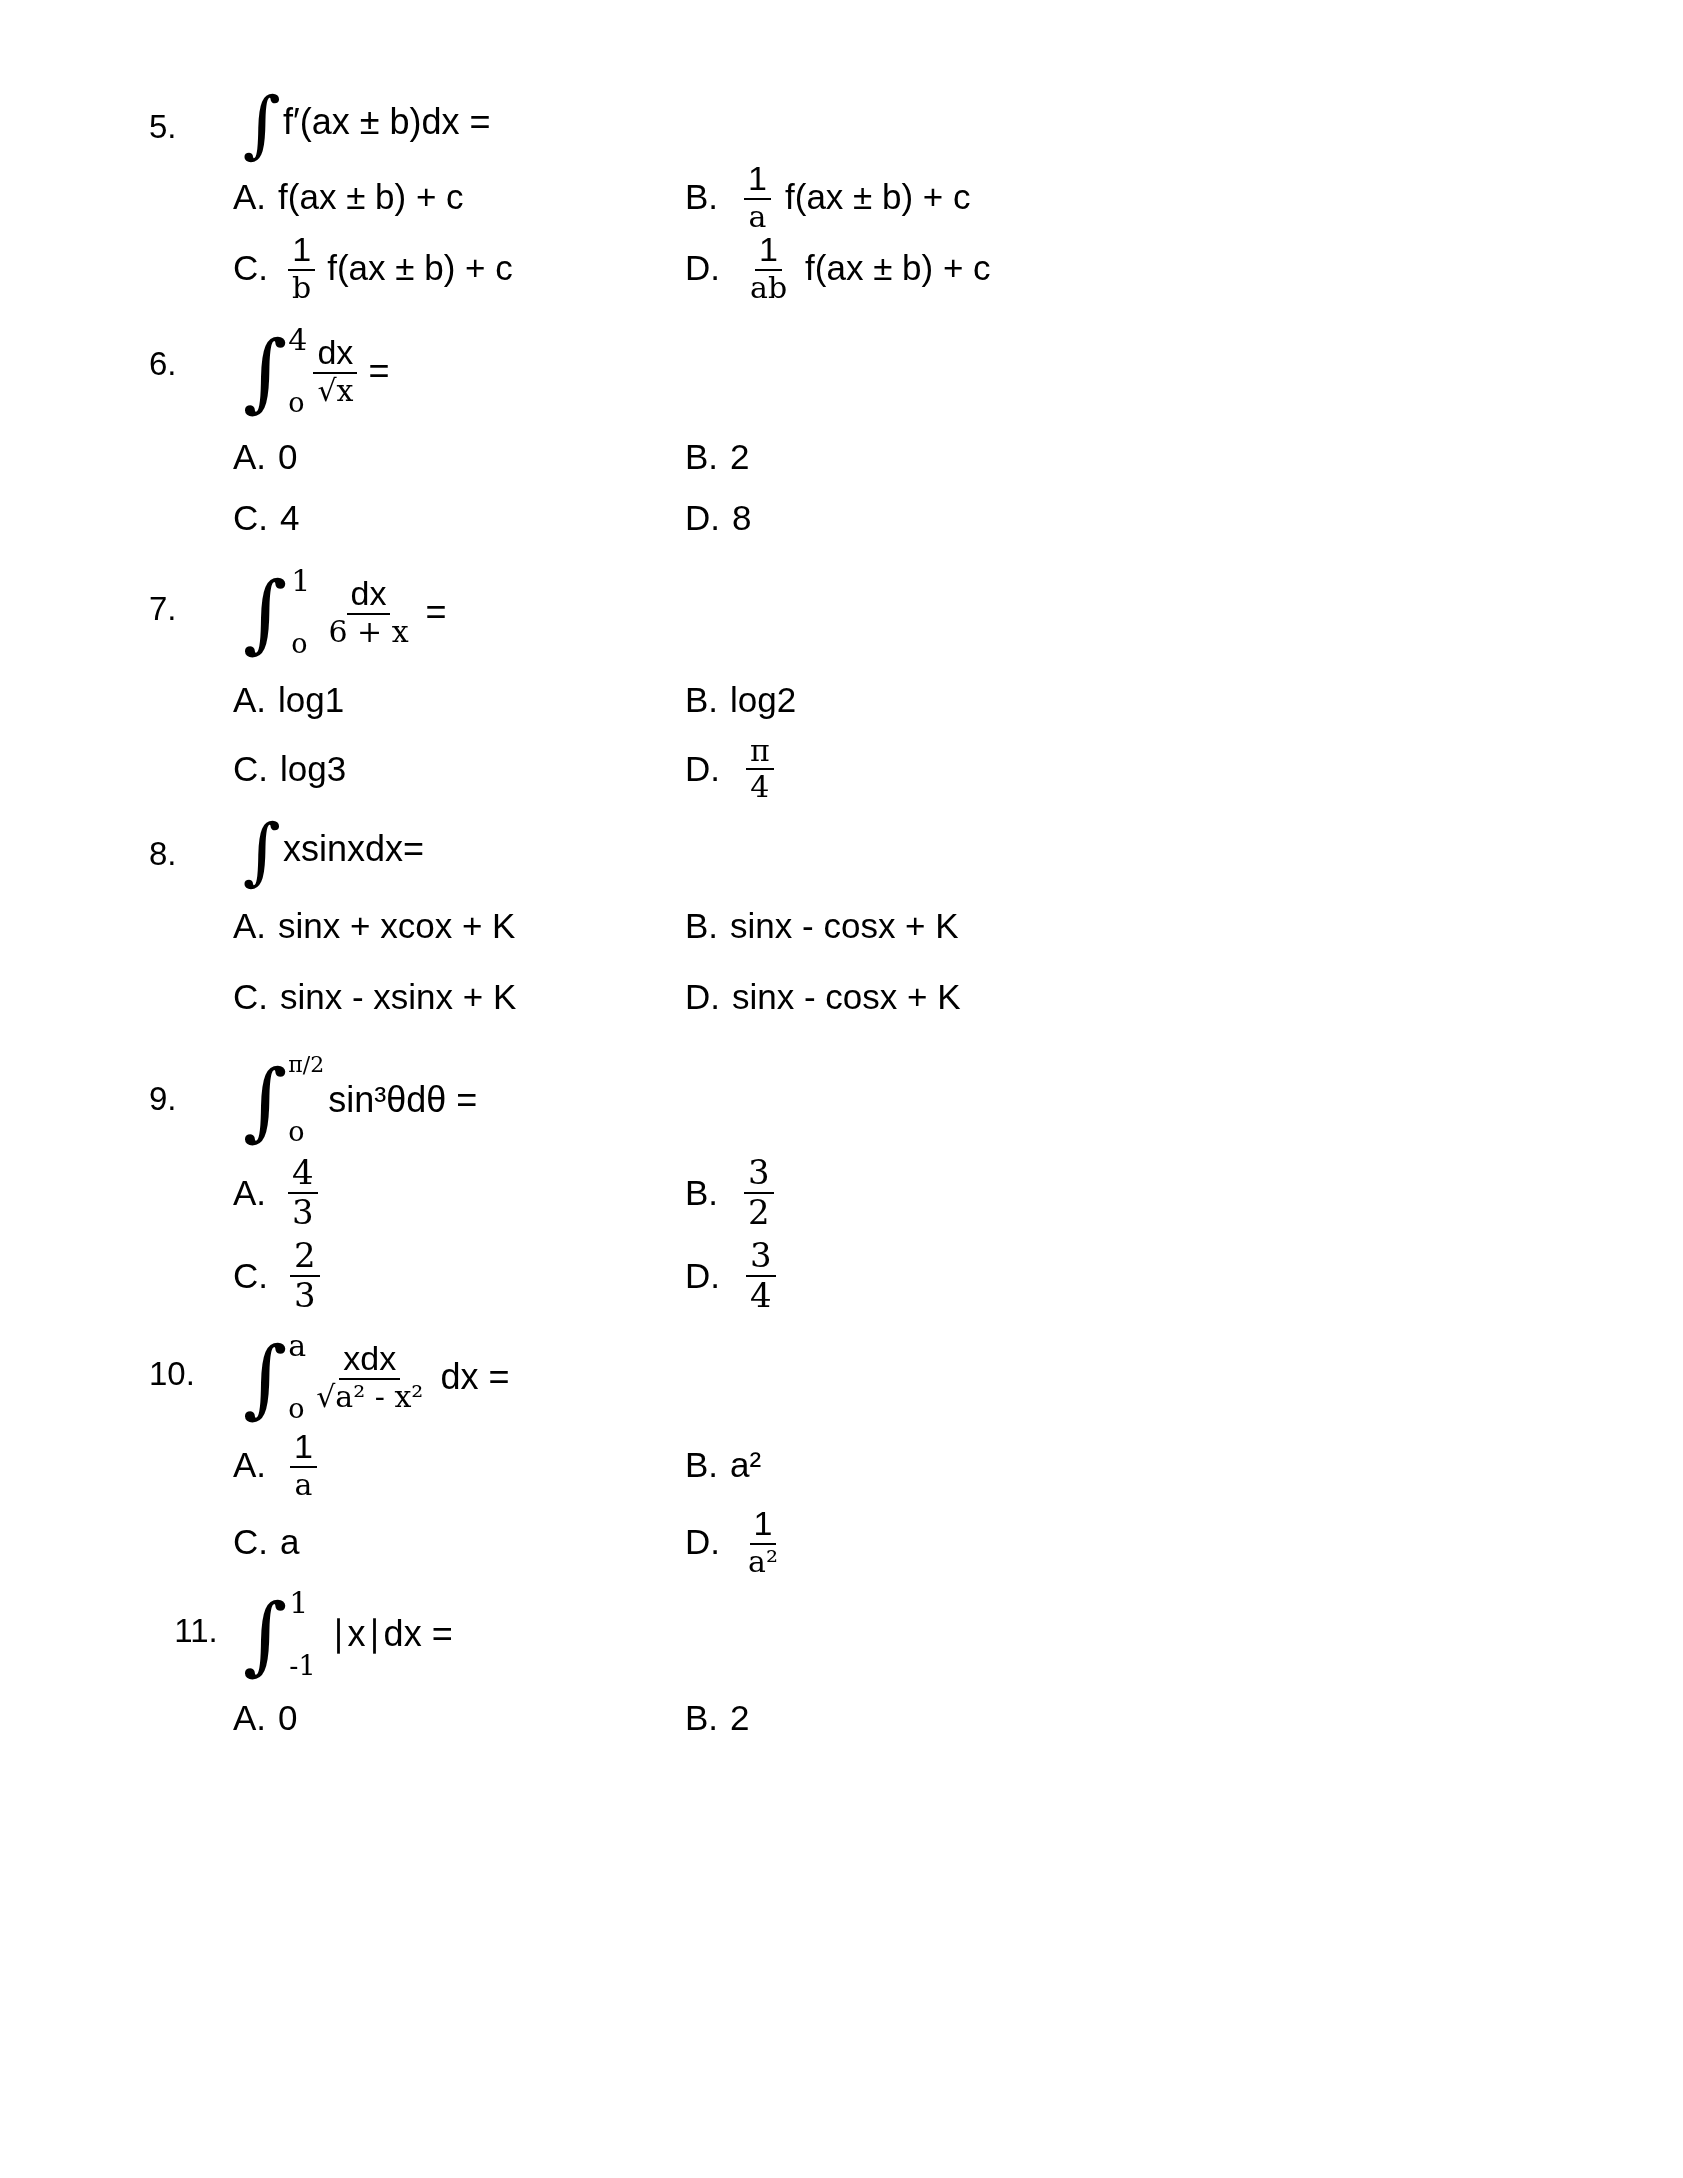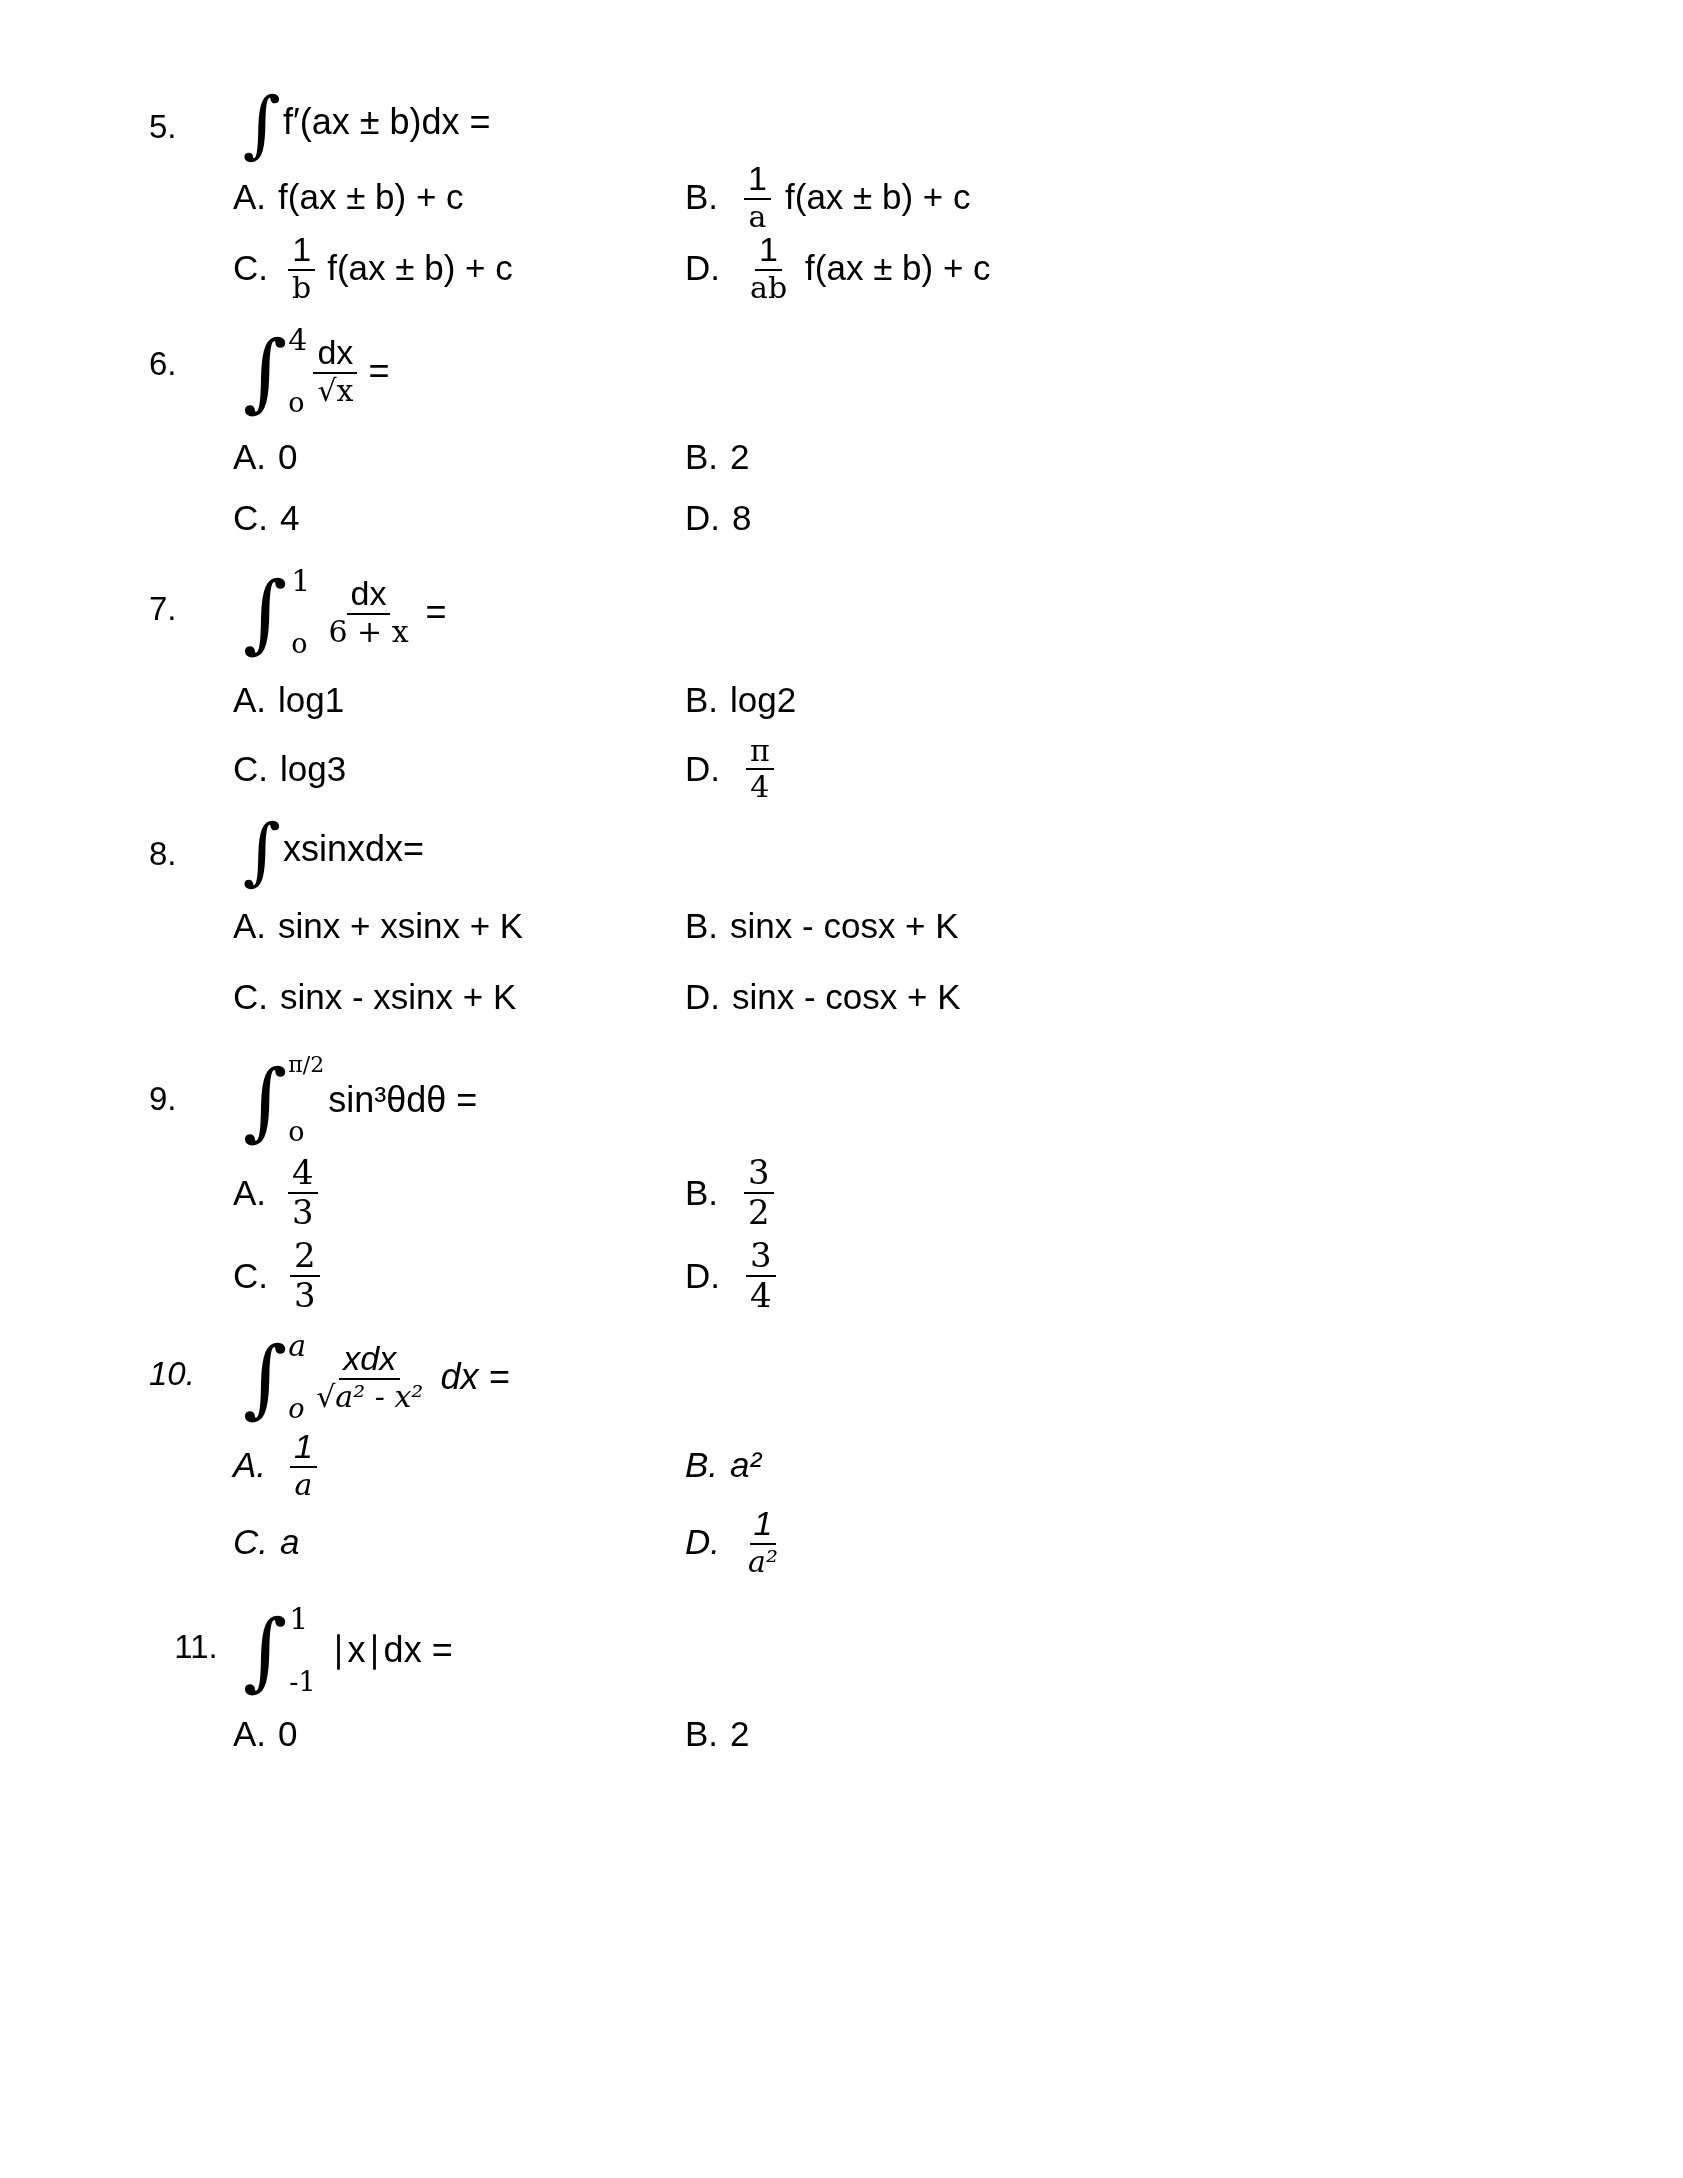--- a/index.html
+++ b/index.html
@@ -281,21 +281,21 @@
       <div class="q-head">
         <div class="q-num" style="padding-top:16px;">8.</div>
         <div class="q-body">
           <span class="intg">∫</span>
           <span class="txt" style="margin-left:2px;">xsinxdx=</span>
         </div>
       </div>
       <div class="opts" style="margin-top:14px;">
         <div class="opt col-a" style="min-height:71px;">
           <span class="lab">A.</span>
-          <span>sinx + xsinx + K</span>
+          <span>sinx + xcox + K</span>
         </div>
         <div class="opt col-b" style="padding-left:51px;min-height:71px;">
           <span class="lab">B.</span>
           <span>sinx - cosx + K</span>
         </div>
         <div class="opt col-a" style="min-height:71px;">
           <span class="lab">C.</span>
           <span>sinx - xsinx + K</span>
         </div>
         <div class="opt col-b" style="padding-left:51px;min-height:71px;">
@@ -344,21 +344,21 @@
         <div class="opt col-b" style="padding-left:51px;min-height:83px;">
           <span class="lab">D.</span>
           <span class="frac serif" style="margin-left:14px;">
             <span class="num">3</span>
             <span class="den">4</span>
           </span>
         </div>
       </div>
     </div>
 
-    <div class="question" style="margin-bottom:20px;font-style:italic;">
+    <div class="question" style="margin-bottom:4px;">
       <div class="q-head">
         <div class="q-num" style="padding-top:30px;">10.</div>
         <div class="q-body" style="min-height:99px;">
           <span class="intg-box">
             <span class="intg-sign">∫</span>
             <span class="intg-stack">
               <span class="up">a</span>
               <span class="lo">o</span>
             </span>
           </span>

